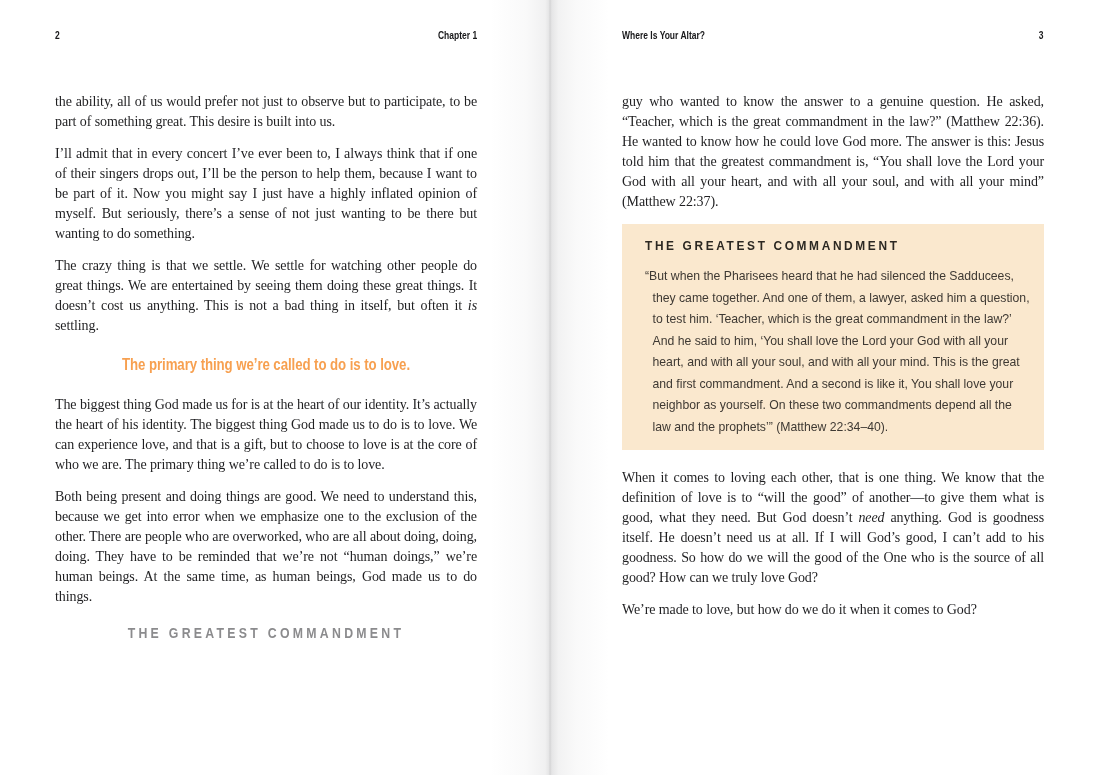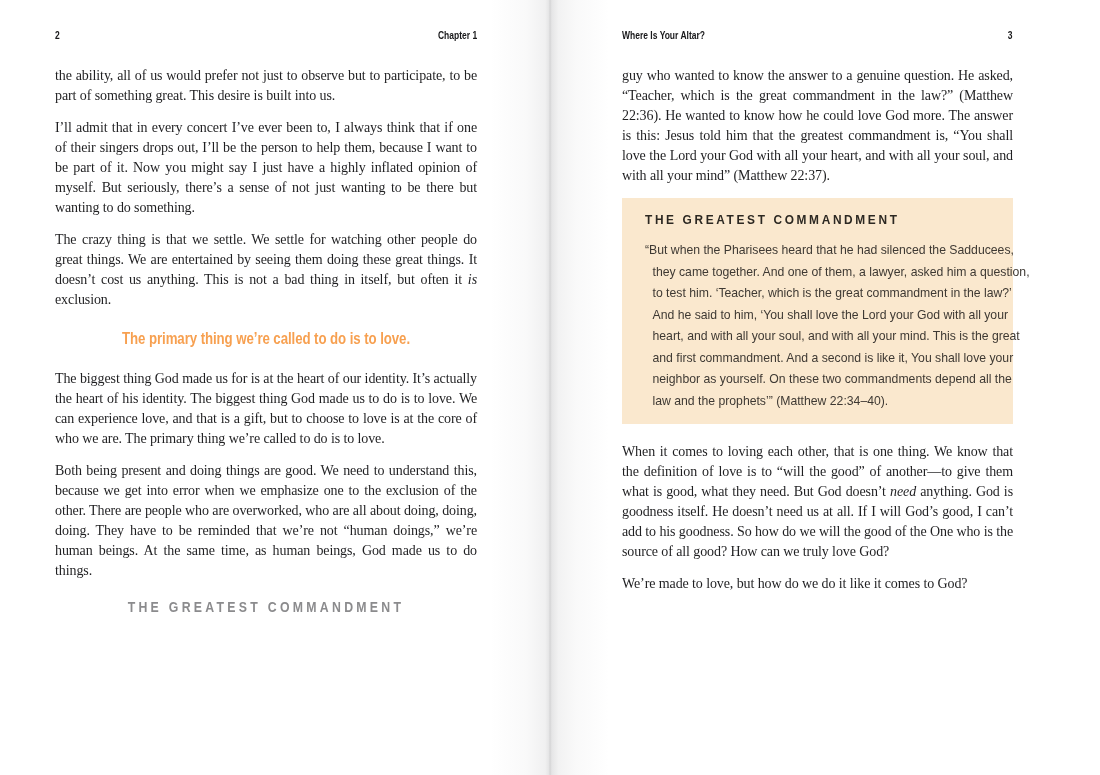--- a/index.html
+++ b/index.html
@@ -11,21 +11,21 @@
     display: flex;
     background: #ffffff;
   }
 
   .page {
     width: 550px; height: 775px;
     box-sizing: border-box;
     overflow: hidden;
   }
   .page-left  { padding: 30px 73px 0 55px; }
-  .page-right { padding: 30px 87px 0 72px; }
+  .page-right { padding: 30px 56px 0 72px; }
 
   .gutter {
     position: absolute; top: 0; left: 490px;
     width: 120px; height: 775px;
     pointer-events: none;
     background: linear-gradient(to right,
       rgba(110,110,115,0) 0%,
       rgba(110,110,115,0.04) 30%,
       rgba(110,110,115,0.10) 46%,
       rgba(95,95,100,0.16) 49%,
@@ -39,21 +39,21 @@
   .running-head {
     display: flex; justify-content: space-between; align-items: baseline;
     font-family: "Liberation Sans", sans-serif;
     font-weight: bold; font-size: 10px; color: #18181a;
     height: 14px;
   }
   .cond-l { display: inline-block; transform: scaleX(0.85); transform-origin: left center; white-space: nowrap; }
   .cond-r { display: inline-block; transform: scaleX(0.85); transform-origin: right center; white-space: nowrap; }
 
   .page-body {
-    margin-top: 22px;
+    margin-top: 48px;
     font-family: "Liberation Serif", serif;
     font-size: 14px; line-height: 20px;
     letter-spacing: -0.1px;
     color: #1f1f21;
     text-align: justify;
   }
   .page-body p { margin: 0 0 12px 0; }
   .page-body em { }
 
   .pull-quote {
@@ -117,21 +117,21 @@
 
   <section class="page page-left">
     <header class="running-head">
       <span class="cond-l">2</span>
       <span class="cond-r">Chapter 1</span>
     </header>
 
     <div class="page-body">
       <p>the ability, all of us would prefer not just to observe but to participate, to be part of something great. This desire is built into us.</p>
       <p>I’ll admit that in every concert I’ve ever been to, I always think that if one of their singers drops out, I’ll be the person to help them, because I want to be part of it. Now you might say I just have a highly inflated opinion of myself. But seriously, there’s a sense of not just wanting to be there but wanting to do something.</p>
-      <p><span>The crazy thing is that we settle. We settle for watching other people do great things. We are entertained by seeing them doing these great things. It doesn’t cost us anything. This is not a bad thing in itself, but often it </span><em>is</em><span> exclusion.</span></p>
+      <p><span>The crazy thing is that we settle. We settle for watching other people do great things. We are entertained by seeing them doing these great things. It doesn’t cost us anything. This is not a bad thing in itself, but often it </span><em>is</em><span> settling.</span></p>
 
       <h2 class="pull-quote">The primary thing we’re called to do is to love.</h2>
 
       <p>The biggest thing God made us for is at the heart of our identity. It’s actually the heart of his identity. The biggest thing God made us to do is to love. We can experience love, and that is a gift, but to choose to love is at the core of who we are. The primary thing we’re called to do is to love.</p>
       <p>Both being present and doing things are good. We need to understand this, because we get into error when we emphasize one to the exclusion of the other. There are people who are overworked, who are all about doing, doing, doing. They have to be reminded that we’re not “human doings,” we’re human beings. At the same time, as human beings, God made us to do things.</p>
 
       <h3 class="section-heading">THE GREATEST COMMANDMENT</h3>
 
     </div>
   </section>
@@ -144,19 +144,19 @@
 
     <div class="page-body">
       <p>guy who wanted to know the answer to a genuine question. He asked, “Teacher, which is the great commandment in the law?” (Matthew 22:36). He wanted to know how he could love God more. The answer is this: Jesus told him that the greatest commandment is, “You shall love the Lord your God with all your heart, and with all your soul, and with all your mind” (Matthew 22:37).</p>
 
       <aside class="scripture-box">
         <h3>THE GREATEST COMMANDMENT</h3>
         <p class="quote">“But when the Pharisees heard that he had silenced the Sadducees, they came together. And one of them, a lawyer, asked him a question, to test him. ‘Teacher, which is the great commandment in the law?’ And he said to him, ‘You shall love the Lord your God with all your heart, and with all your soul, and with all your mind. This is the great and first commandment. And a second is like it, You shall love your neighbor as yourself. On these two commandments depend all the law and the prophets’” (Matthew 22:34–40).</p>
       </aside>
 
       <p><span>When it comes to loving each other, that is one thing. We know that the definition of love is to “will the good” of another—to give them what is good, what they need. But God doesn’t </span><em>need</em><span> anything. God is goodness itself. He doesn’t need us at all. If I will God’s good, I can’t add to his goodness. So how do we will the good of the One who is the source of all good? How can we truly love God?</span></p>
-      <p>We’re made to love, but how do we do it like it comes to God?</p>
+      <p>We’re made to love, but how do we do it when it comes to God?</p>
     </div>
   </section>
 
   <div class="gutter"></div>
 
 </div>
 
 </body></html>

